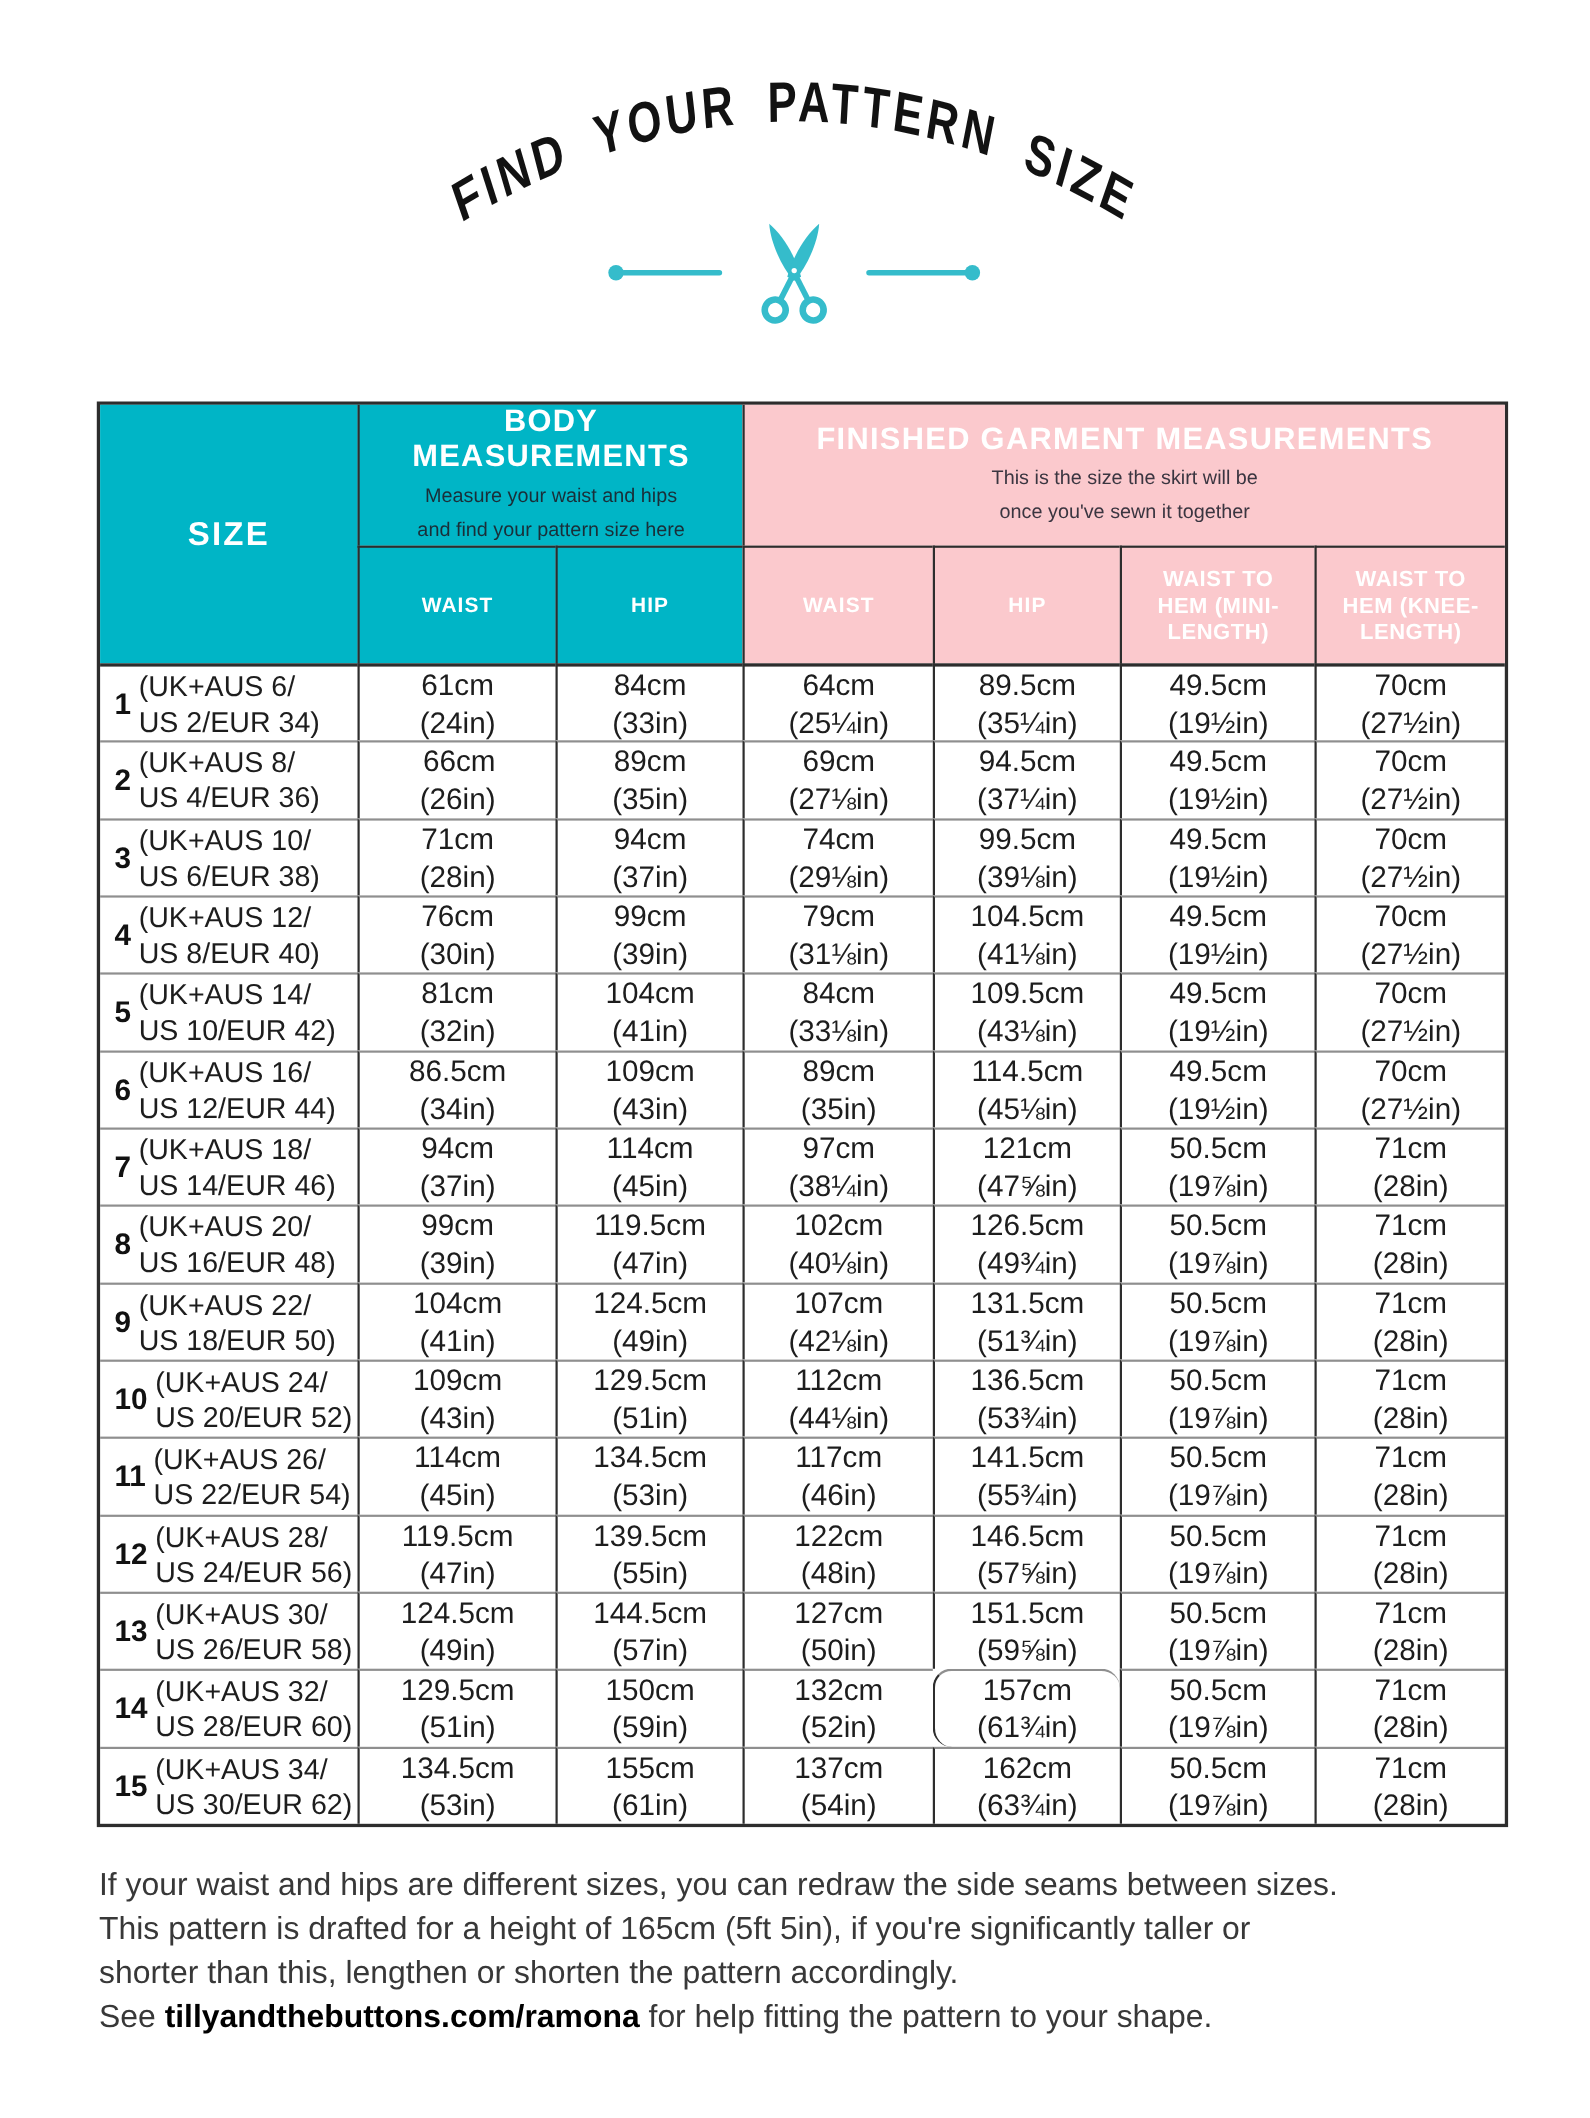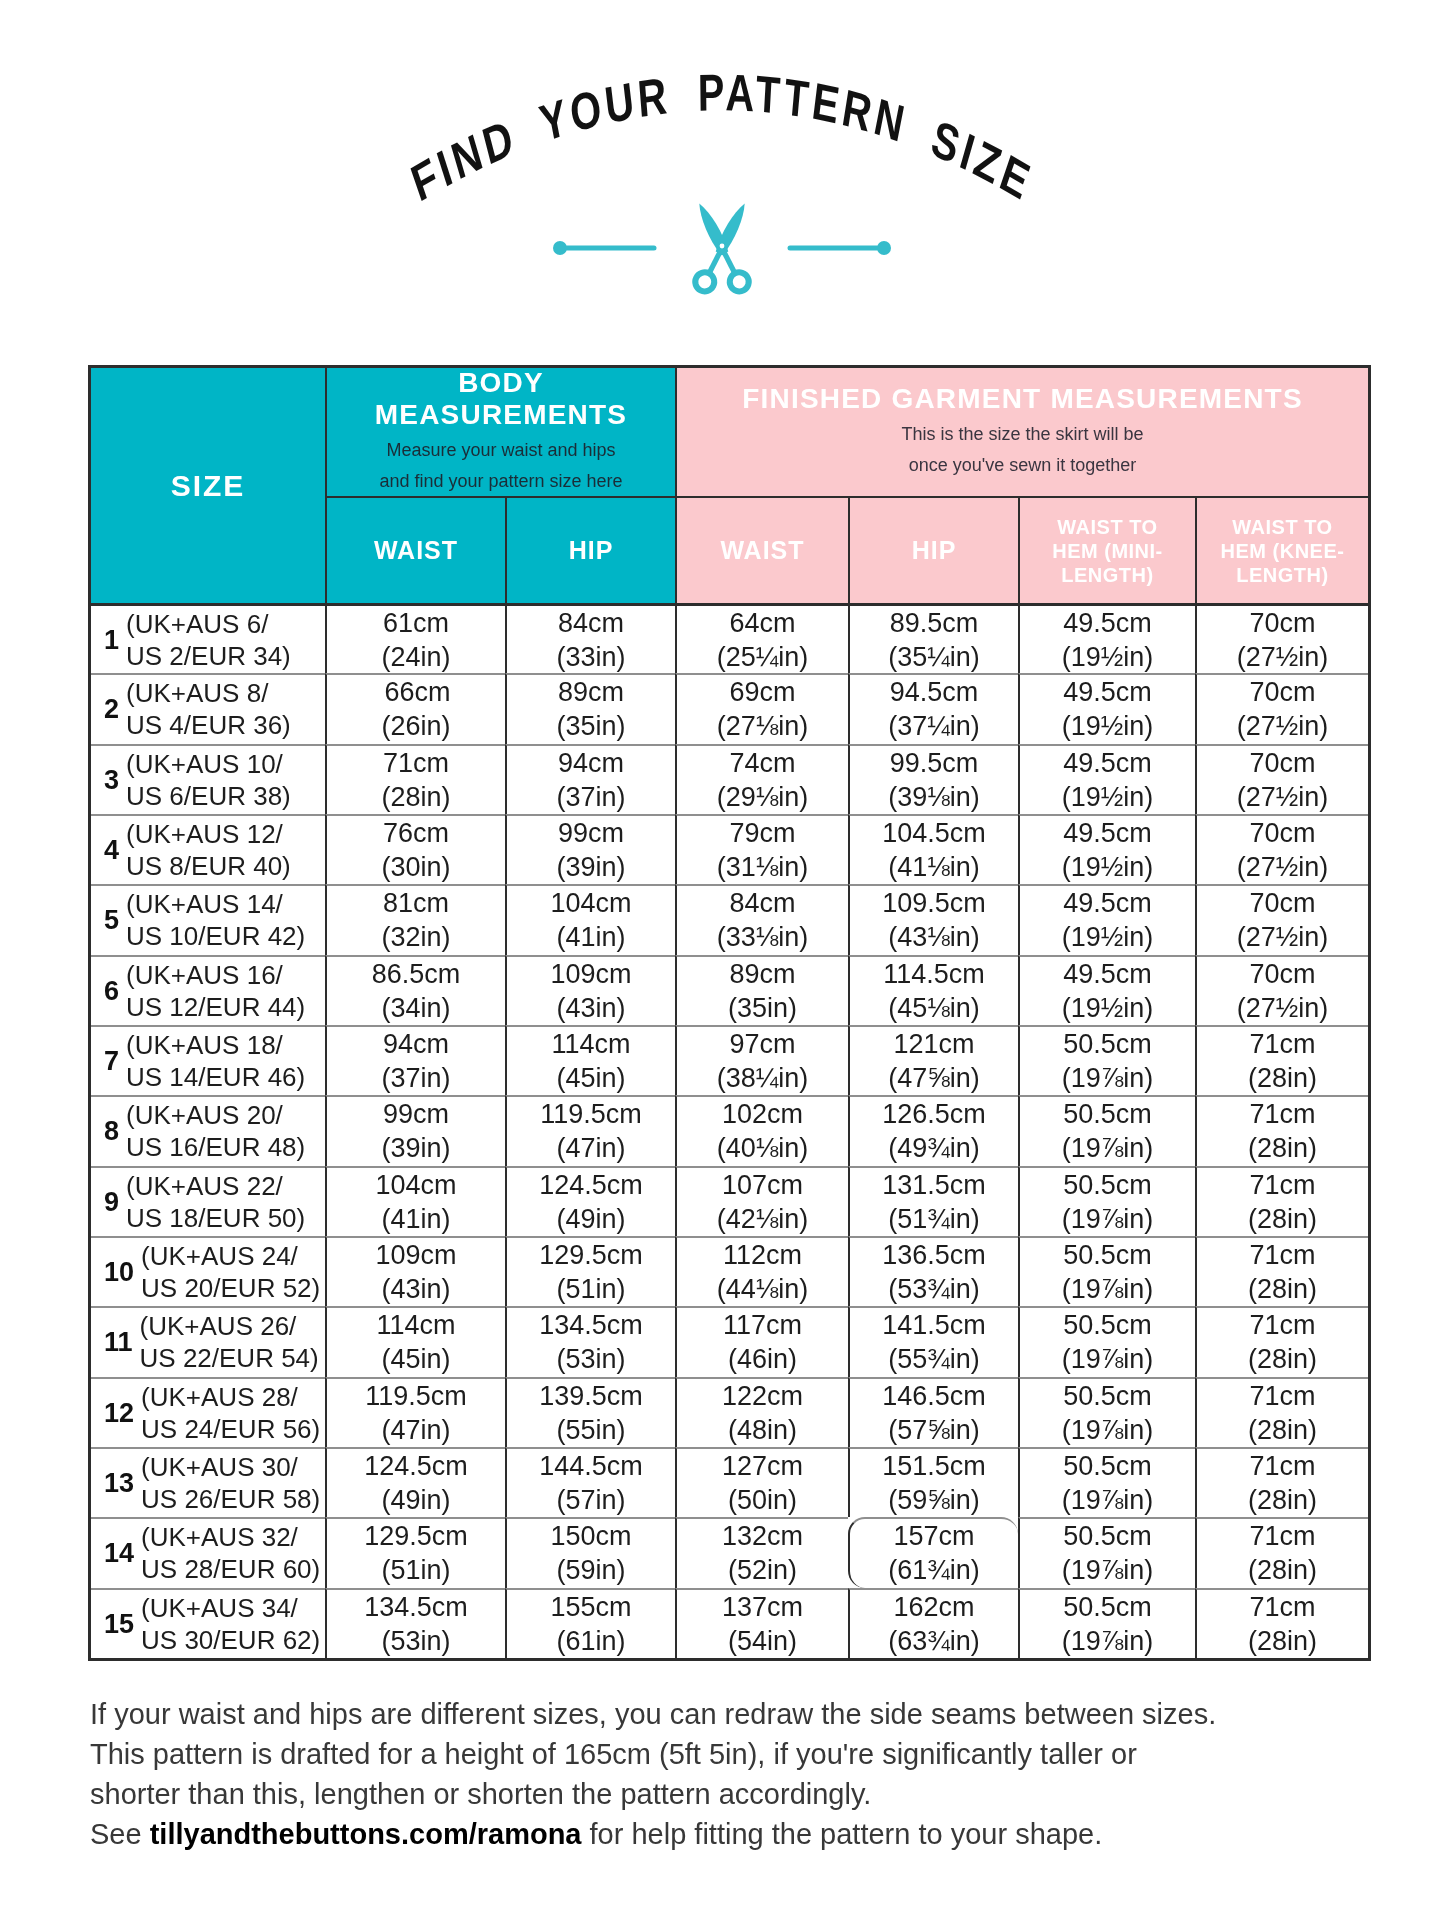--- a/index.html
+++ b/index.html
@@ -31,21 +31,21 @@
   .group-head { flex-direction: column; padding: 6px 10px; border-left: 2.5px solid #2d2d2d; }
   .group-head .g-title { color: #fff; font-weight: bold; font-size: 28px; letter-spacing: 1.2px; margin-bottom: 4px; }
   .group-head .g-sub { font-size: 18px; line-height: 31px; white-space: pre-line; }
   .group-head.teal .g-sub { color: #1a2e38; }
   .group-head.pink .g-sub { color: #3a3540; }
   .g-body { grid-row: 1; grid-column: 2 / span 2; }
   .g-garment { grid-row: 1; grid-column: 4 / span 4; justify-content: center; }
 
   .subhead {
     border-top: 2.5px solid #2d2d2d; border-left: 2.5px solid #2d2d2d;
-    color: #fff; font-weight: bold; font-size: 25px; letter-spacing: 1px;
+    color: #fff; font-weight: bold; font-size: 19px; letter-spacing: 1px;
   }
   .subhead.small { font-size: 20px; line-height: 24px; letter-spacing: 0.5px; padding: 0 16px; }
 
   .size-cell {
     justify-content: flex-start; text-align: left; padding-left: 13px;
     border-top: 2px solid #8f8f8f;
     font-size: 26px; line-height: 32px; color: #1d1d1d;
   }
   .size-cell b { font-size: 27px; margin-right: 7px; color: #111; }
   .size-cell .size-label { white-space: pre-line; }

